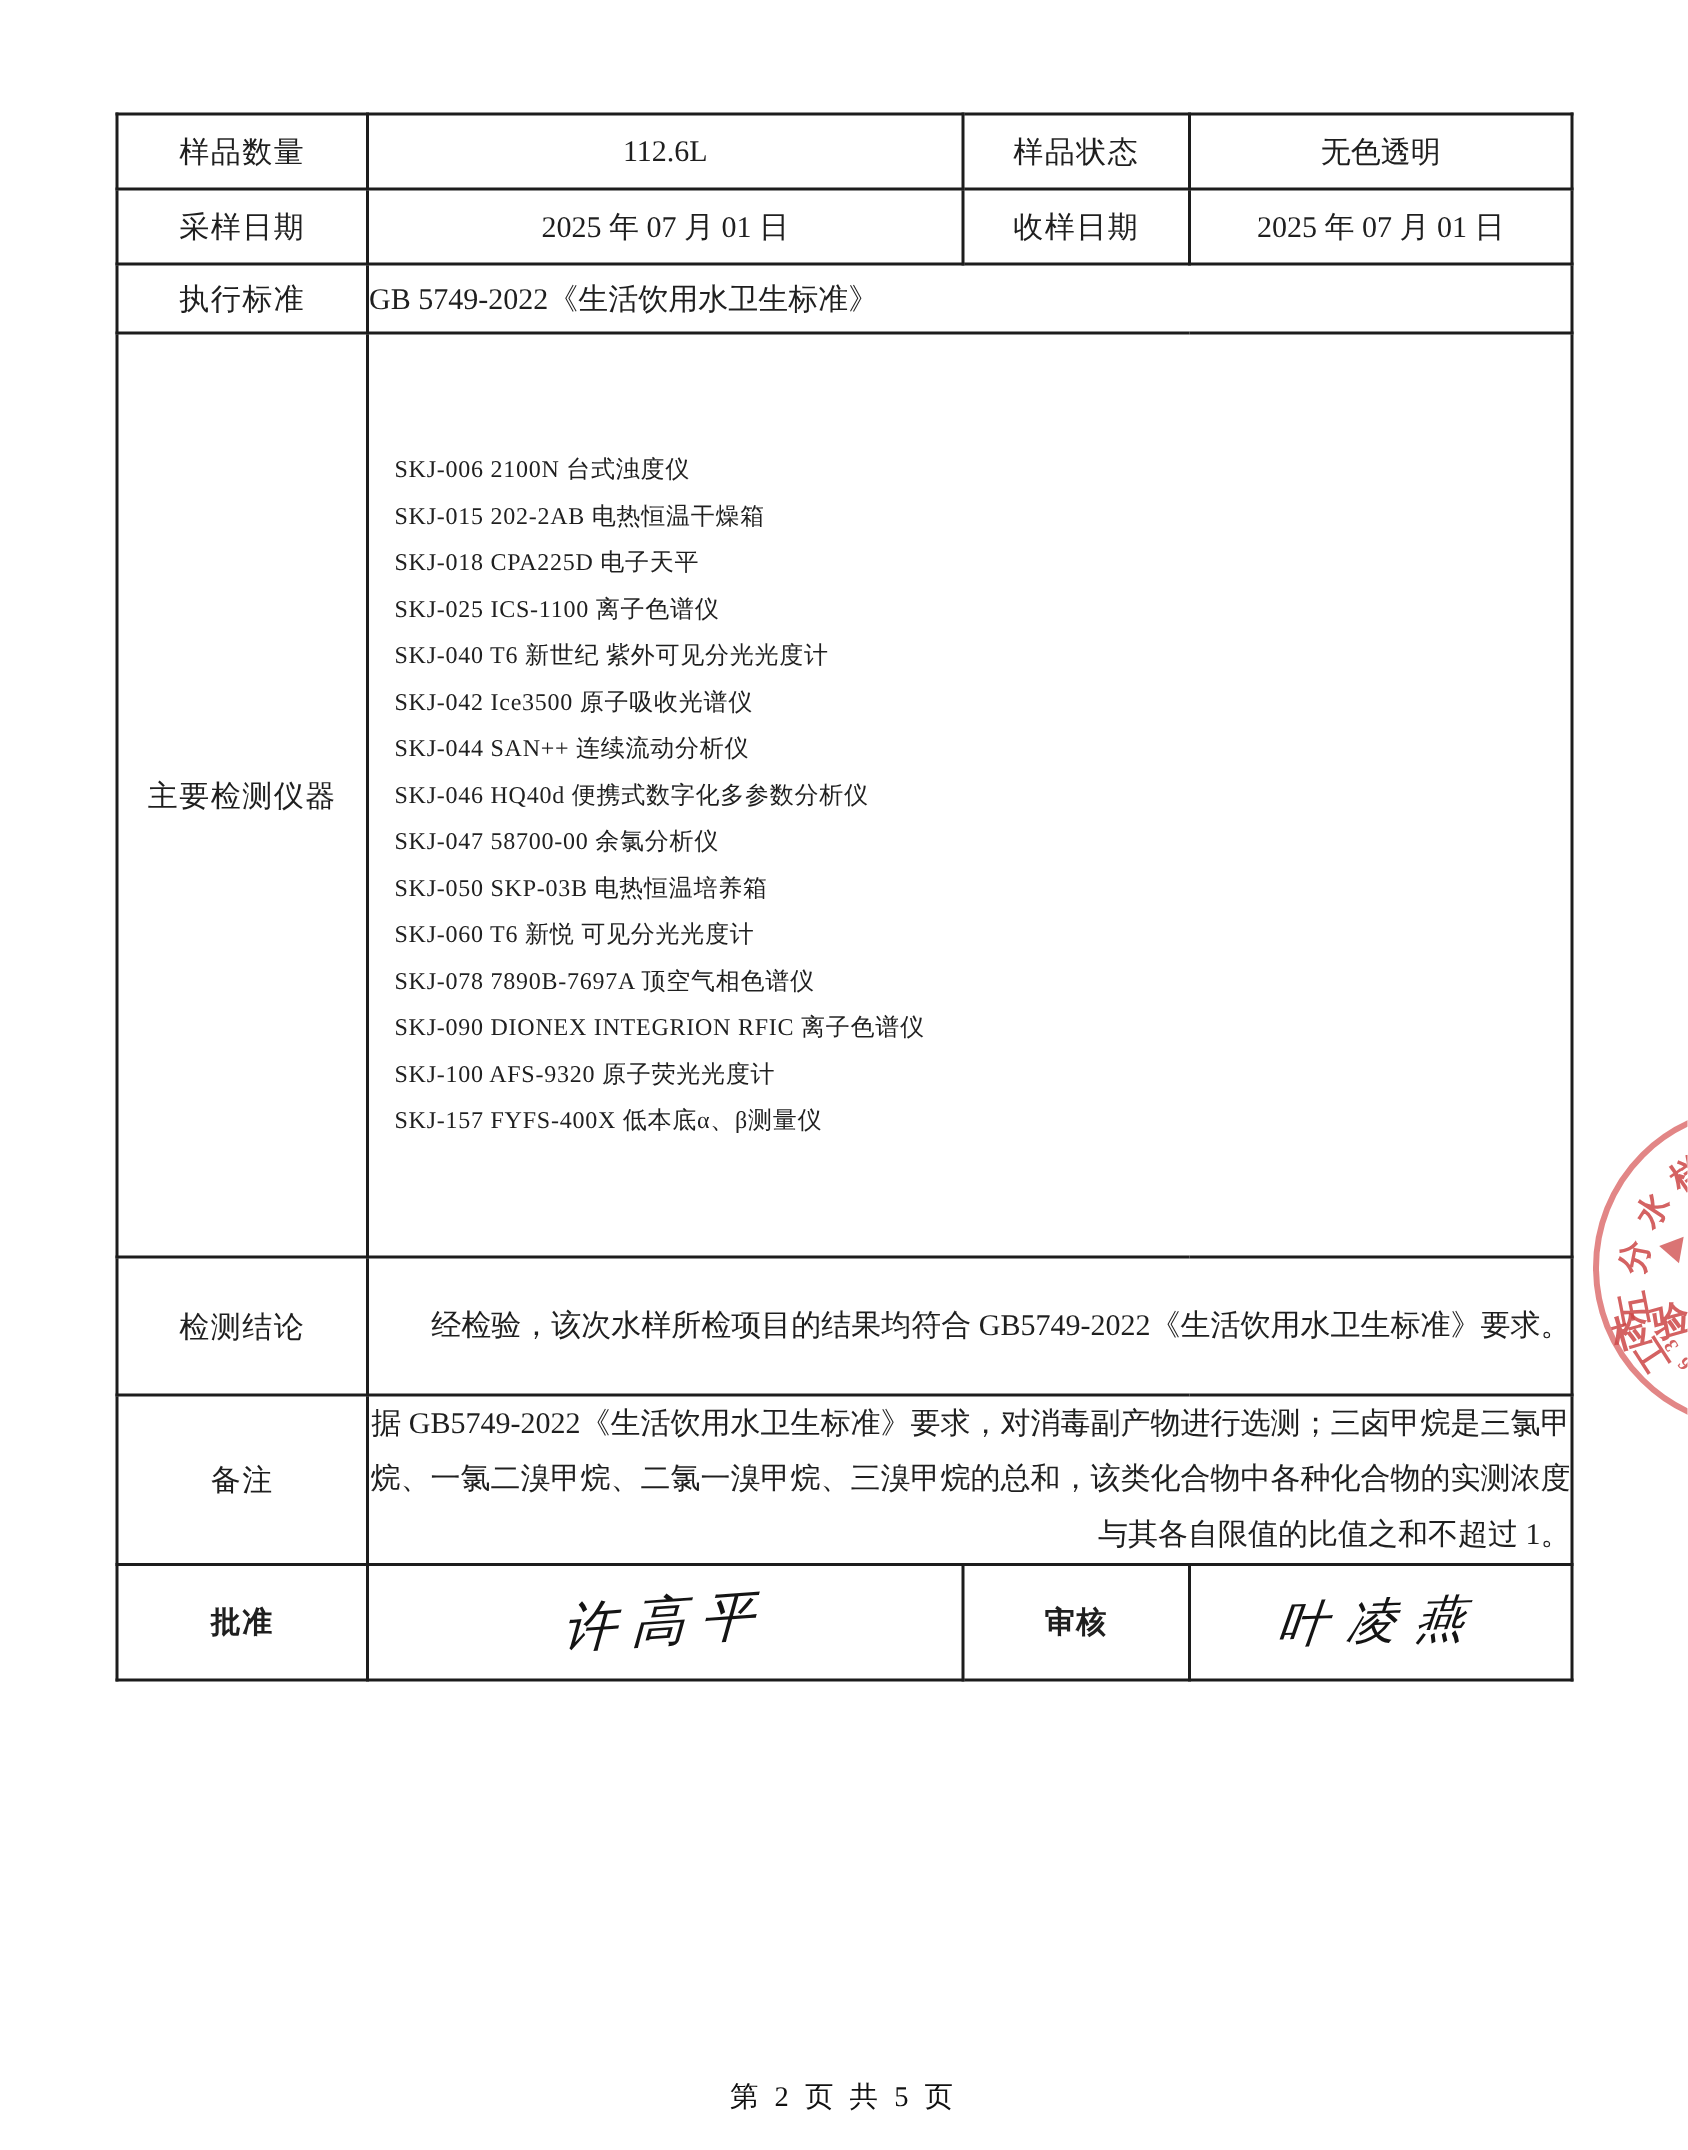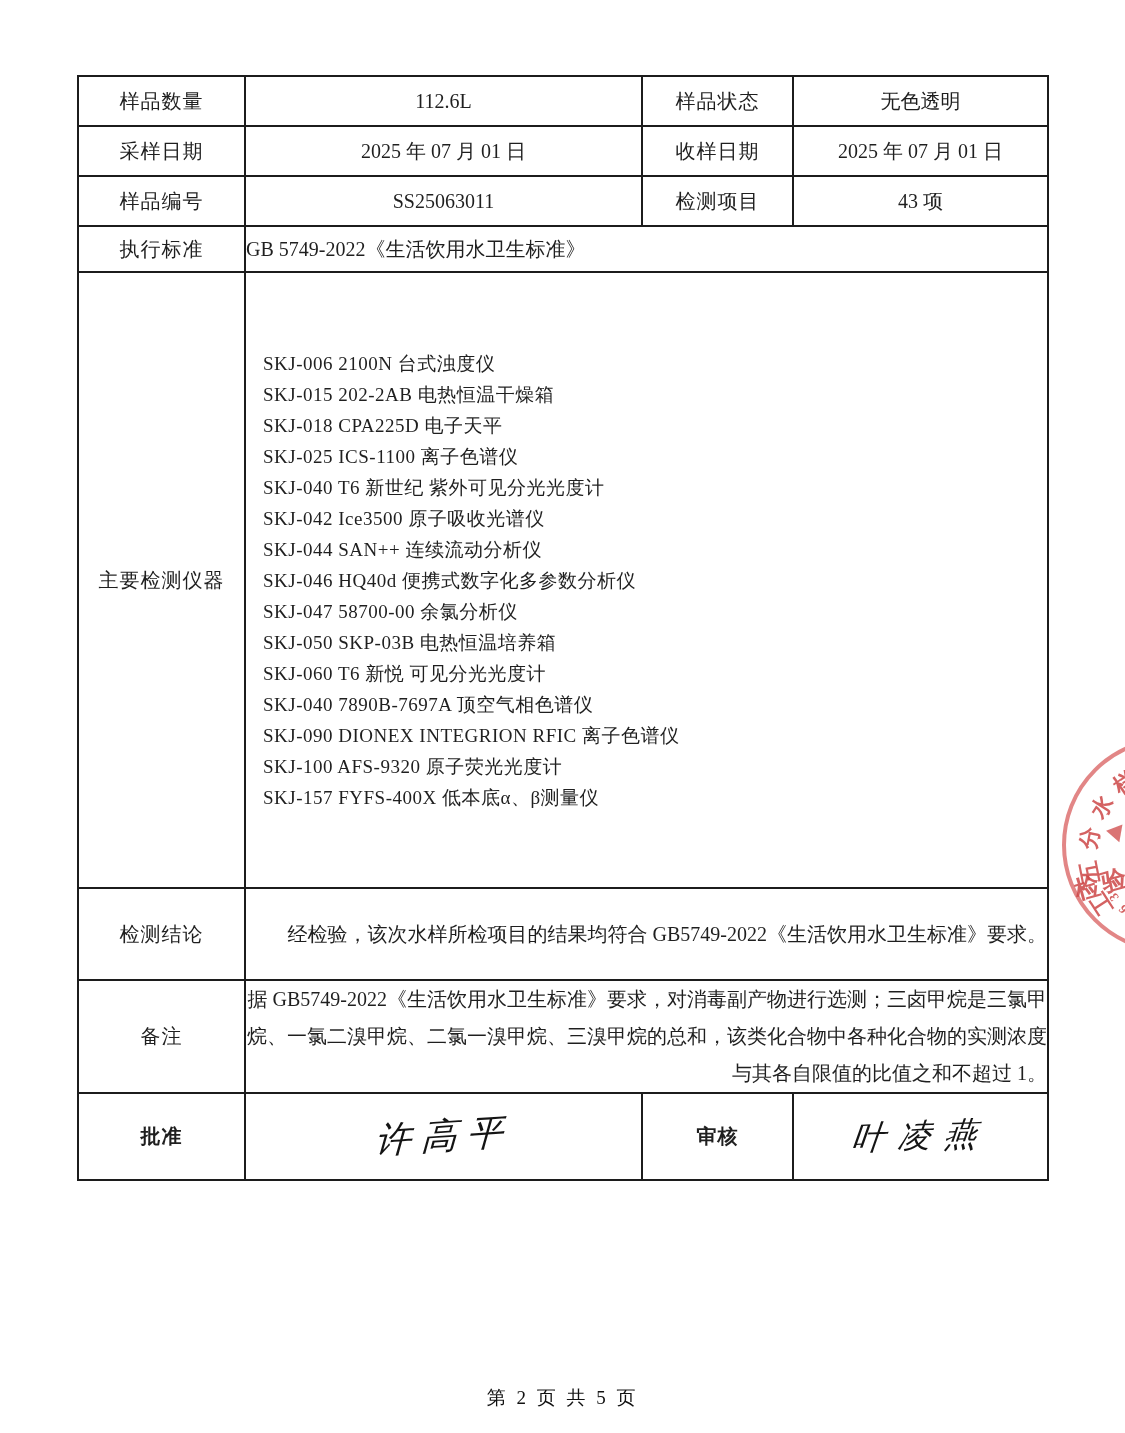--- a/index.html
+++ b/index.html
@@ -26,29 +26,29 @@
     overflow:hidden;
   }
   .lbl{text-align:center;letter-spacing:1px;}
   .val{text-align:center;}
   .r50{height:50px;}
   .r46{height:46px;}
   .r-instr{height:616px;}
   .r-concl{height:92px;}
   .r-remark{height:106px;}
   .r-dates{height:83px;}
-  .r-appr{height:87px;}
+  .r-appr{height:77px;}
   .left-val{text-align:left;padding-left:48px;margin-left:20px;}
   .instr-cell{vertical-align:middle;}
   .instr-list{
     display:flex;flex-direction:column;justify-content:center;
     height:100%;padding-left:17px;box-sizing:border-box;
   }
   .instr-item{
-    font-size:19px;line-height:31px;white-space:nowrap;
+    font-size:16px;line-height:31px;white-space:nowrap;
     letter-spacing:0.5px;
   }
   .para{
     text-align:right;padding:6px 15px;box-sizing:border-box;
   }
   .para-concl{line-height:40px;}
   .para-remark{line-height:37px;}
   .bold-lbl{font-weight:bold;font-size:21px;}
   .signature{
     display:inline-block;
@@ -122,26 +122,20 @@
     </tr>
 
 
     <tr class="r50">
       <td class="lbl">采样日期</td>
       <td class="val">2025 年 07 月 01 日</td>
       <td class="lbl">收样日期</td>
       <td class="val">2025 年 07 月 01 日</td>
     </tr>
 
-    <tr class="r50">
-      <td class="lbl">样品编号</td>
-      <td class="val">SS25063011</td>
-      <td class="lbl">检测项目</td>
-      <td class="val">43 项</td>
-    </tr>
 
     <tr class="r46">
       <td class="lbl">执行标准</td>
       <td class="left-val" colspan="3">GB 5749-2022《生活饮用水卫生标准》</td>
     </tr>
 
     <tr class="r-instr">
       <td class="lbl">主要检测仪器</td>
       <td colspan="3" class="instr-cell">
         <div class="instr-list">
@@ -149,21 +143,21 @@
               <div class="instr-item">SKJ-015 202-2AB 电热恒温干燥箱</div>
               <div class="instr-item">SKJ-018 CPA225D 电子天平</div>
               <div class="instr-item">SKJ-025 ICS-1100 离子色谱仪</div>
               <div class="instr-item">SKJ-040 T6 新世纪 紫外可见分光光度计</div>
               <div class="instr-item">SKJ-042 Ice3500 原子吸收光谱仪</div>
               <div class="instr-item">SKJ-044 SAN++ 连续流动分析仪</div>
               <div class="instr-item">SKJ-046 HQ40d 便携式数字化多参数分析仪</div>
               <div class="instr-item">SKJ-047 58700-00 余氯分析仪</div>
               <div class="instr-item">SKJ-050 SKP-03B 电热恒温培养箱</div>
               <div class="instr-item">SKJ-060 T6 新悦 可见分光光度计</div>
-              <div class="instr-item">SKJ-040 7890B-7697A 顶空气相色谱仪</div>
+              <div class="instr-item">SKJ-078 7890B-7697A 顶空气相色谱仪</div>
               <div class="instr-item">SKJ-090 DIONEX INTEGRION RFIC 离子色谱仪</div>
               <div class="instr-item">SKJ-100 AFS-9320 原子荧光光度计</div>
               <div class="instr-item">SKJ-157 FYFS-400X 低本底α、β测量仪</div>
             </div>
       </td>
     </tr>
 
     <tr class="r-concl">
       <td class="lbl">检测结论</td>
       <td colspan="3" class="para para-concl">经检验，该次水样所检项目的结果均符合 GB5749-2022《生活饮用水卫生标准》要求。</td>

